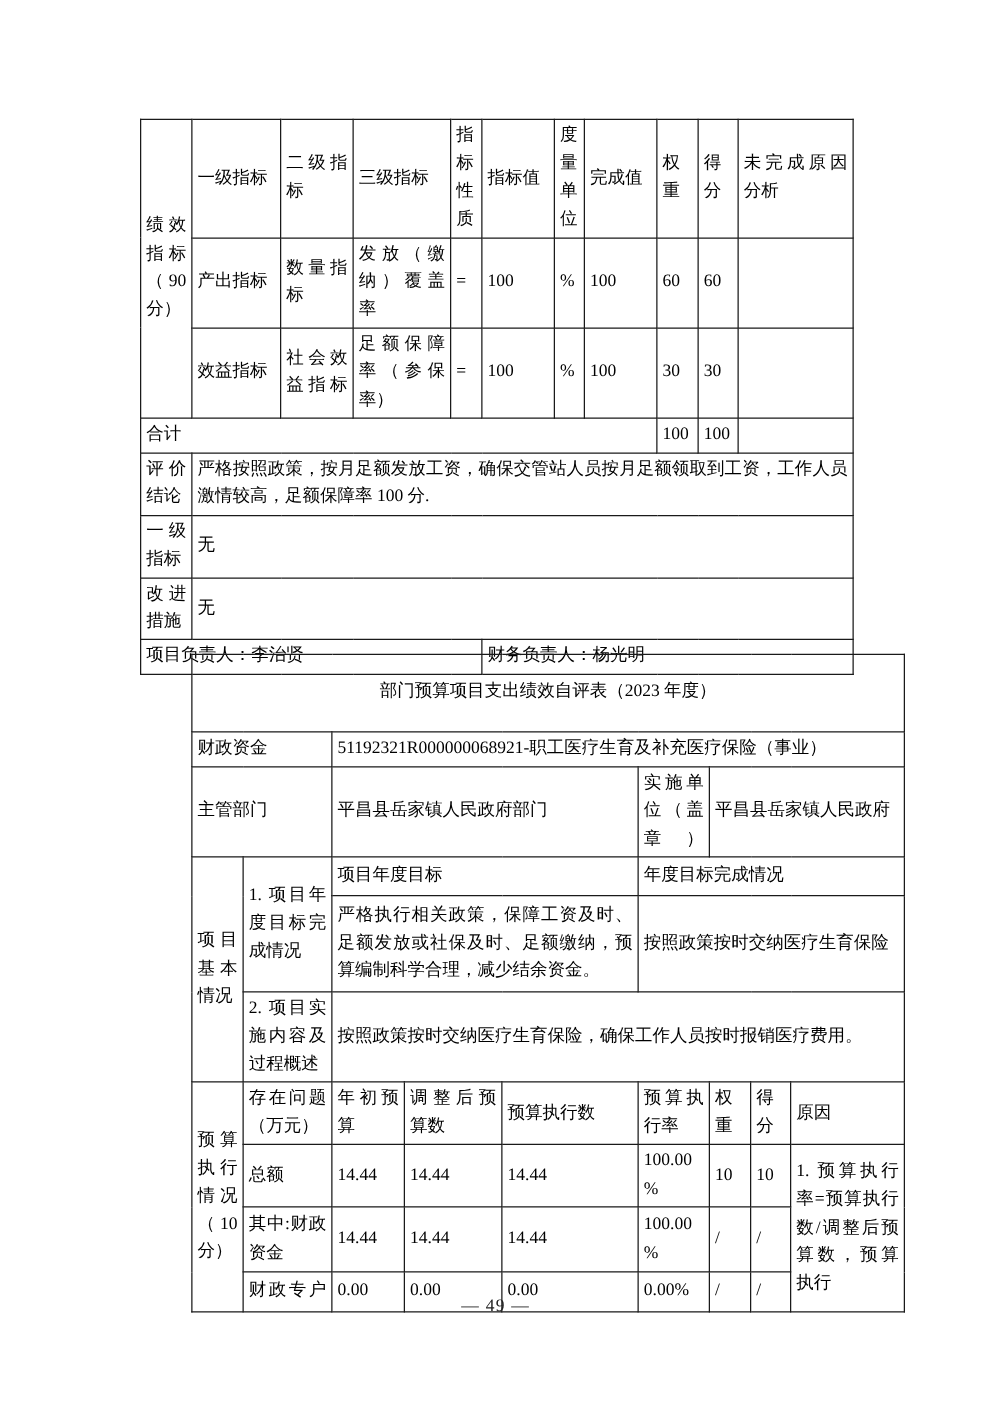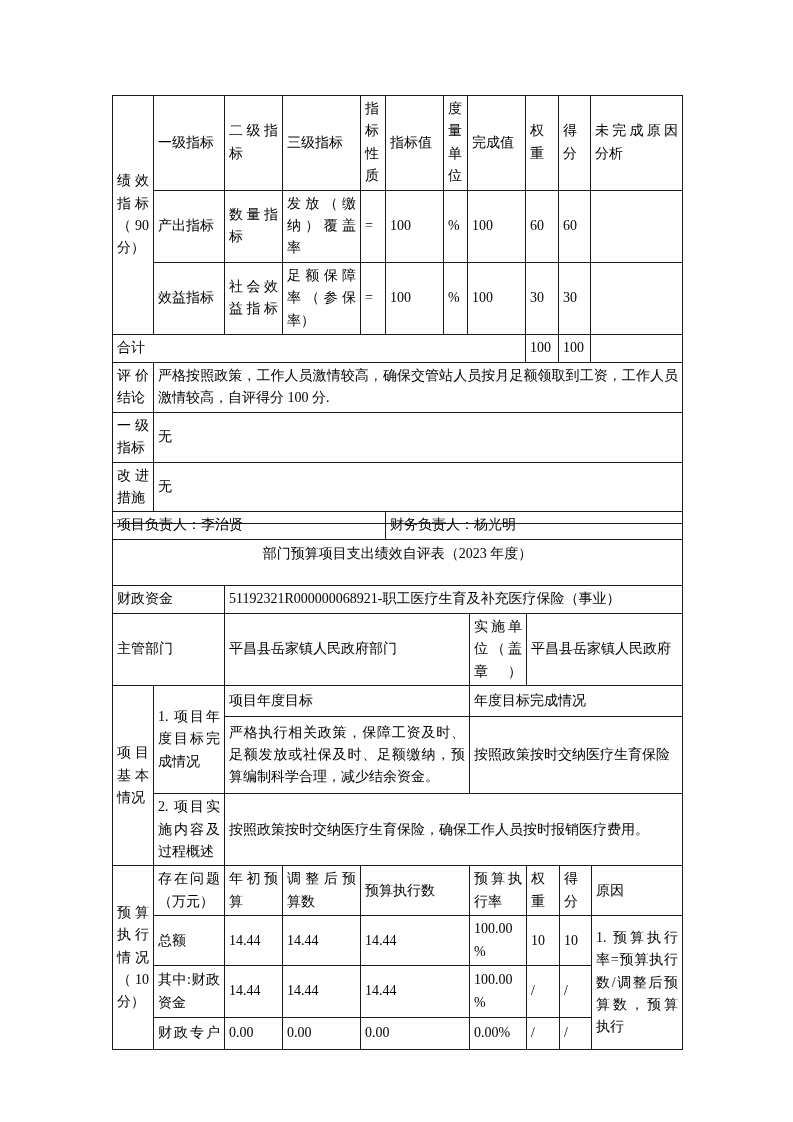--- a/index.html
+++ b/index.html
@@ -13,21 +13,21 @@
     overflow: hidden;
   }
   table.doc {
     position: absolute;
     left: 112px;
     border-collapse: collapse;
     table-layout: fixed;
     width: 570px;
   }
   #t1 { top: 95px; }
-  #t2 { top: 523px; }
+  #t2 { top: 523px; margin-left: 41px; }
   td {
     border: 1px solid #1a1a1a;
     padding: 2px 4px;
     font-size: 14px;
     line-height: 1.6;
     vertical-align: middle;
     text-align: justify;
     word-break: normal;
     overflow-wrap: break-word;
     color: #000000;
@@ -103,21 +103,21 @@
       <td></td>
     </tr>
     <tr style="height:28px">
       <td colspan="8">合计</td>
       <td>100</td>
       <td>100</td>
       <td></td>
     </tr>
     <tr style="height:50px">
       <td>评价结论</td>
-      <td colspan="10">严格按照政策，工作人员激情较高，确保交管站人员按月足额领取到工资，工作人员激情较高，自评得分 100 分.</td>
+      <td colspan="10">严格按照政策，按月足额发放工资，确保交管站人员按月足额领取到工资，工作人员激情较高，足额保障率 100 分.</td>
     </tr>
     <tr style="height:48px">
       <td>一级指标</td>
       <td colspan="10">无</td>
     </tr>
     <tr style="height:48px">
       <td>改进措施</td>
       <td colspan="10">无</td>
     </tr>
     <tr style="height:26px">
@@ -202,14 +202,15 @@
       <td>0.00</td>
       <td>0.00</td>
       <td>0.00</td>
       <td>0.00%</td>
       <td>/</td>
       <td>/</td>
     </tr>
   </tbody>
     </table>
 
+  <div class="pageno">— 49 —</div>
 
 </div>
 
 </body></html>

